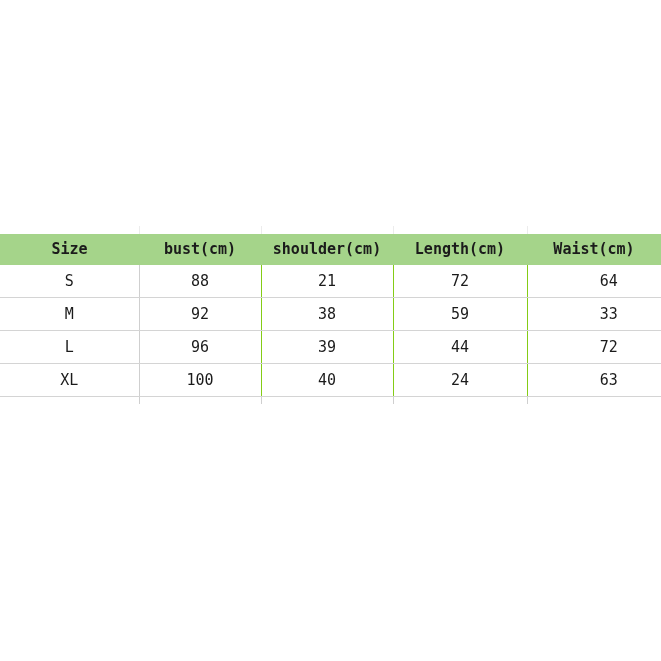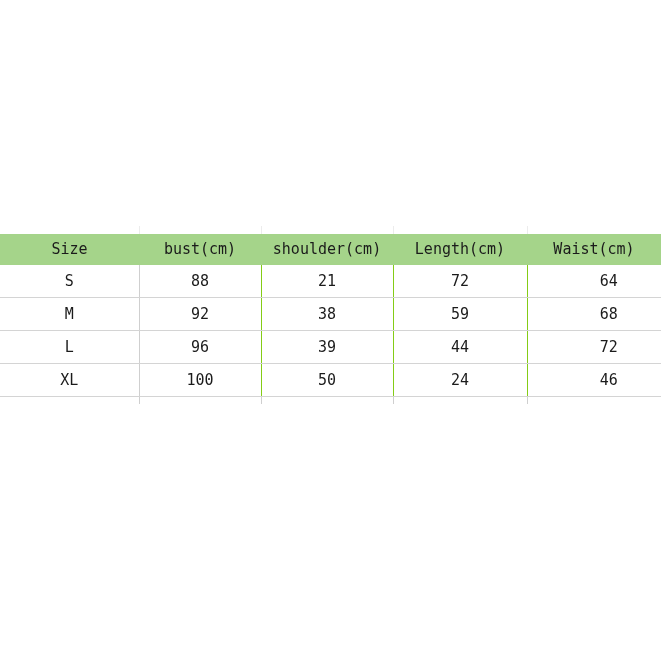--- a/index.html
+++ b/index.html
@@ -31,21 +31,21 @@
   table.size-table col.c-size     { width: 139px; }
   table.size-table col.c-bust     { width: 122px; }
   table.size-table col.c-shoulder { width: 132px; }
   table.size-table col.c-length   { width: 134px; }
   table.size-table col.c-waist    { width: 134px; }
 
   
   thead tr.header-row th {
     background: #a5d48a;
     color: #1b1b1b;
-    font-weight: normal;
+    font-weight: bold;
     font-size: 15px;
     height: 31px;
     line-height: 31px;
     padding: 0;
     text-align: center;
     vertical-align: middle;
     border: none;
     white-space: nowrap;
   }
 
@@ -135,35 +135,35 @@
         <td>88</td>
         <td>21</td>
         <td>72</td>
         <td>64</td>
       </tr>
       <tr class="data-row">
         <td>M</td>
         <td>92</td>
         <td>38</td>
         <td>59</td>
-        <td>68</td>
+        <td>33</td>
       </tr>
       <tr class="data-row">
         <td>L</td>
         <td>96</td>
         <td>39</td>
         <td>44</td>
         <td>72</td>
       </tr>
       <tr class="data-row">
         <td>XL</td>
         <td>100</td>
-        <td>50</td>
+        <td>40</td>
         <td>24</td>
-        <td>46</td>
+        <td>63</td>
       </tr>
       <tr class="spacer-row">
         <td></td>
         <td></td>
         <td></td>
         <td></td>
         <td></td>
       </tr>
     </tbody>
   </table>

